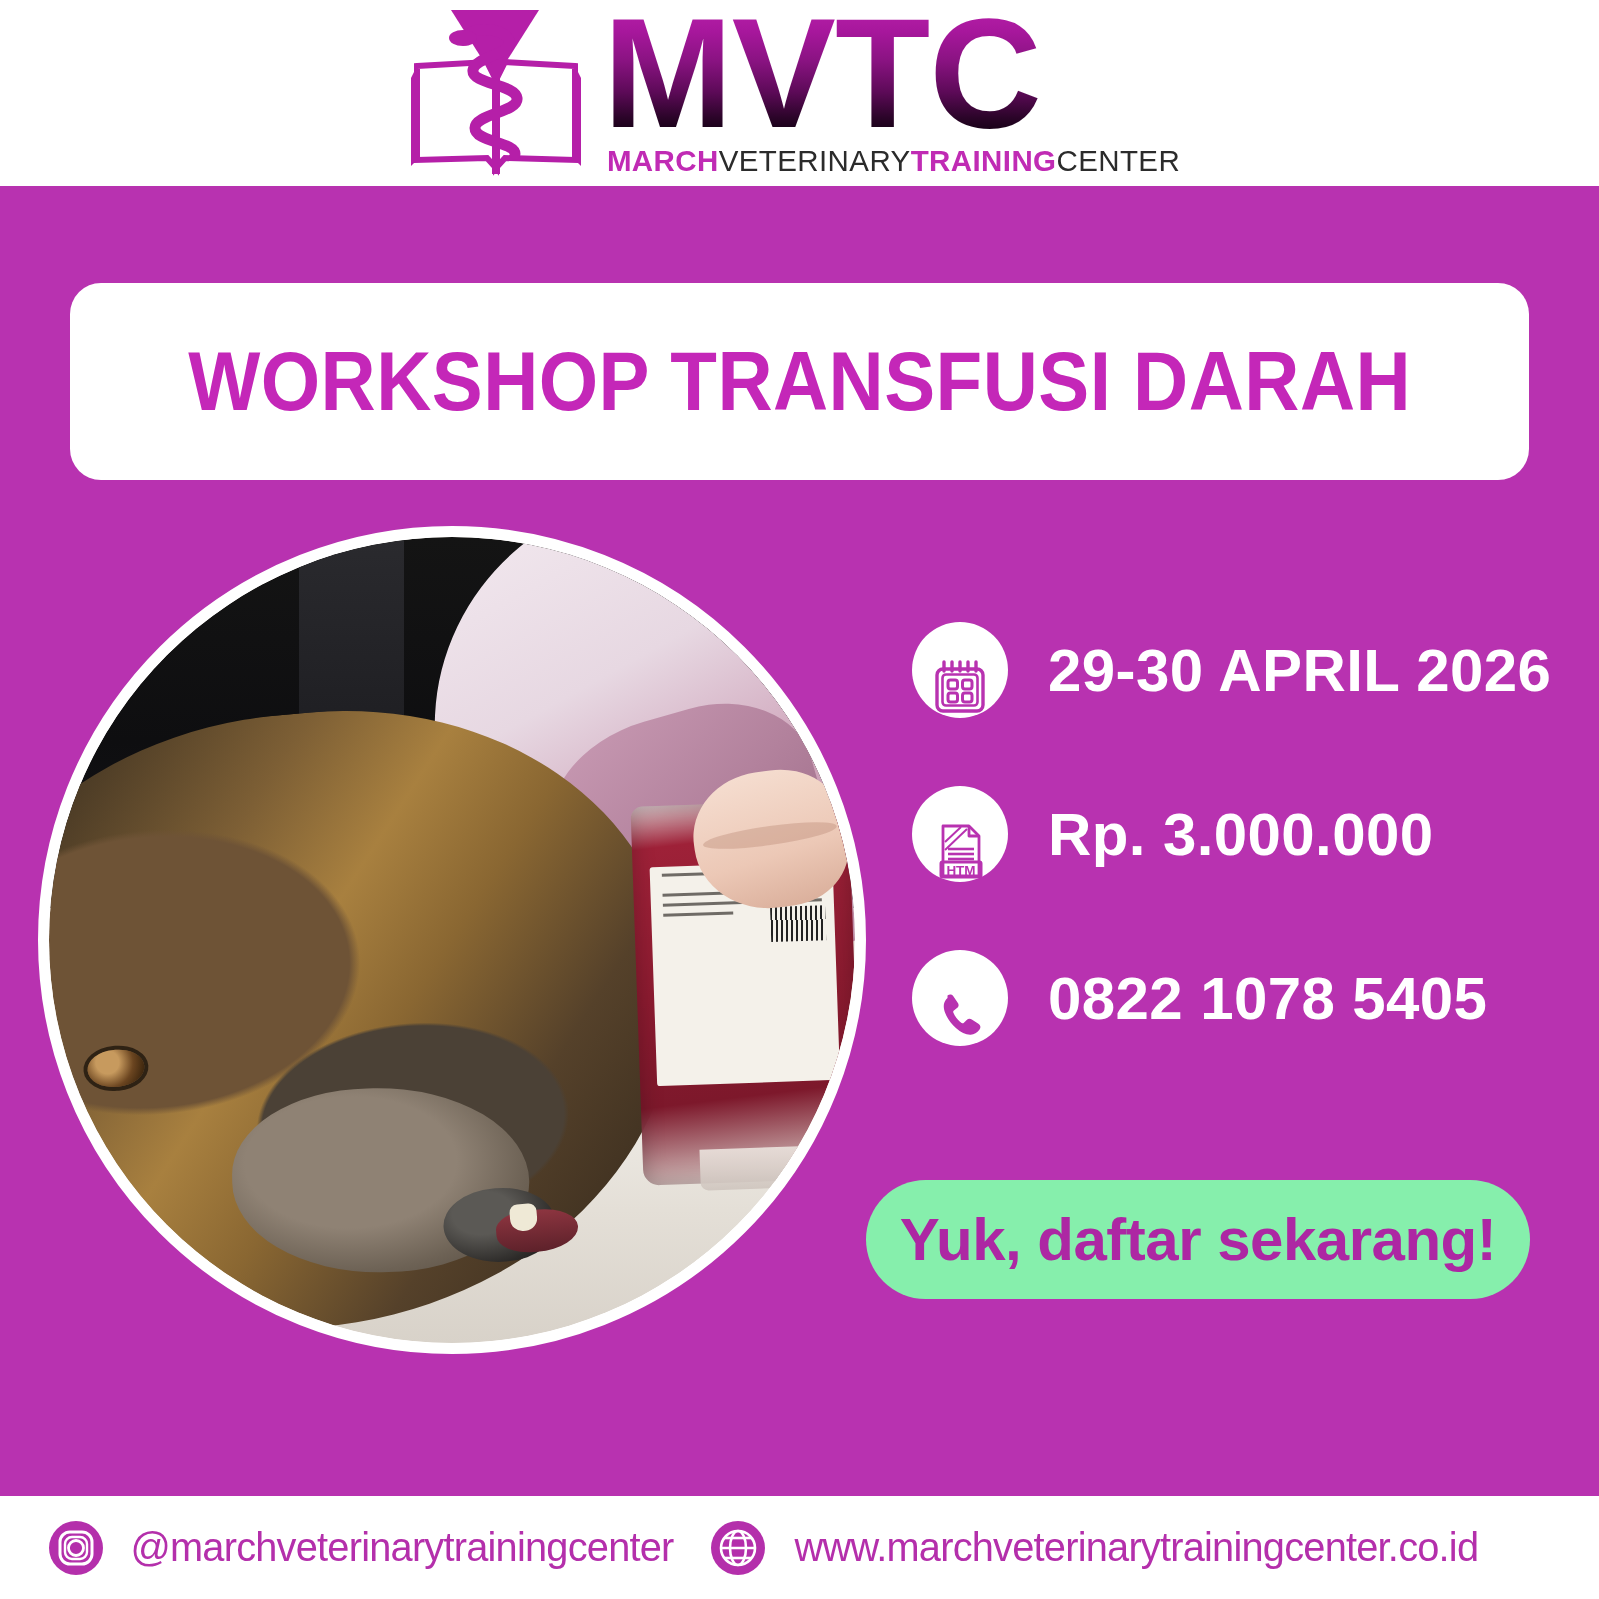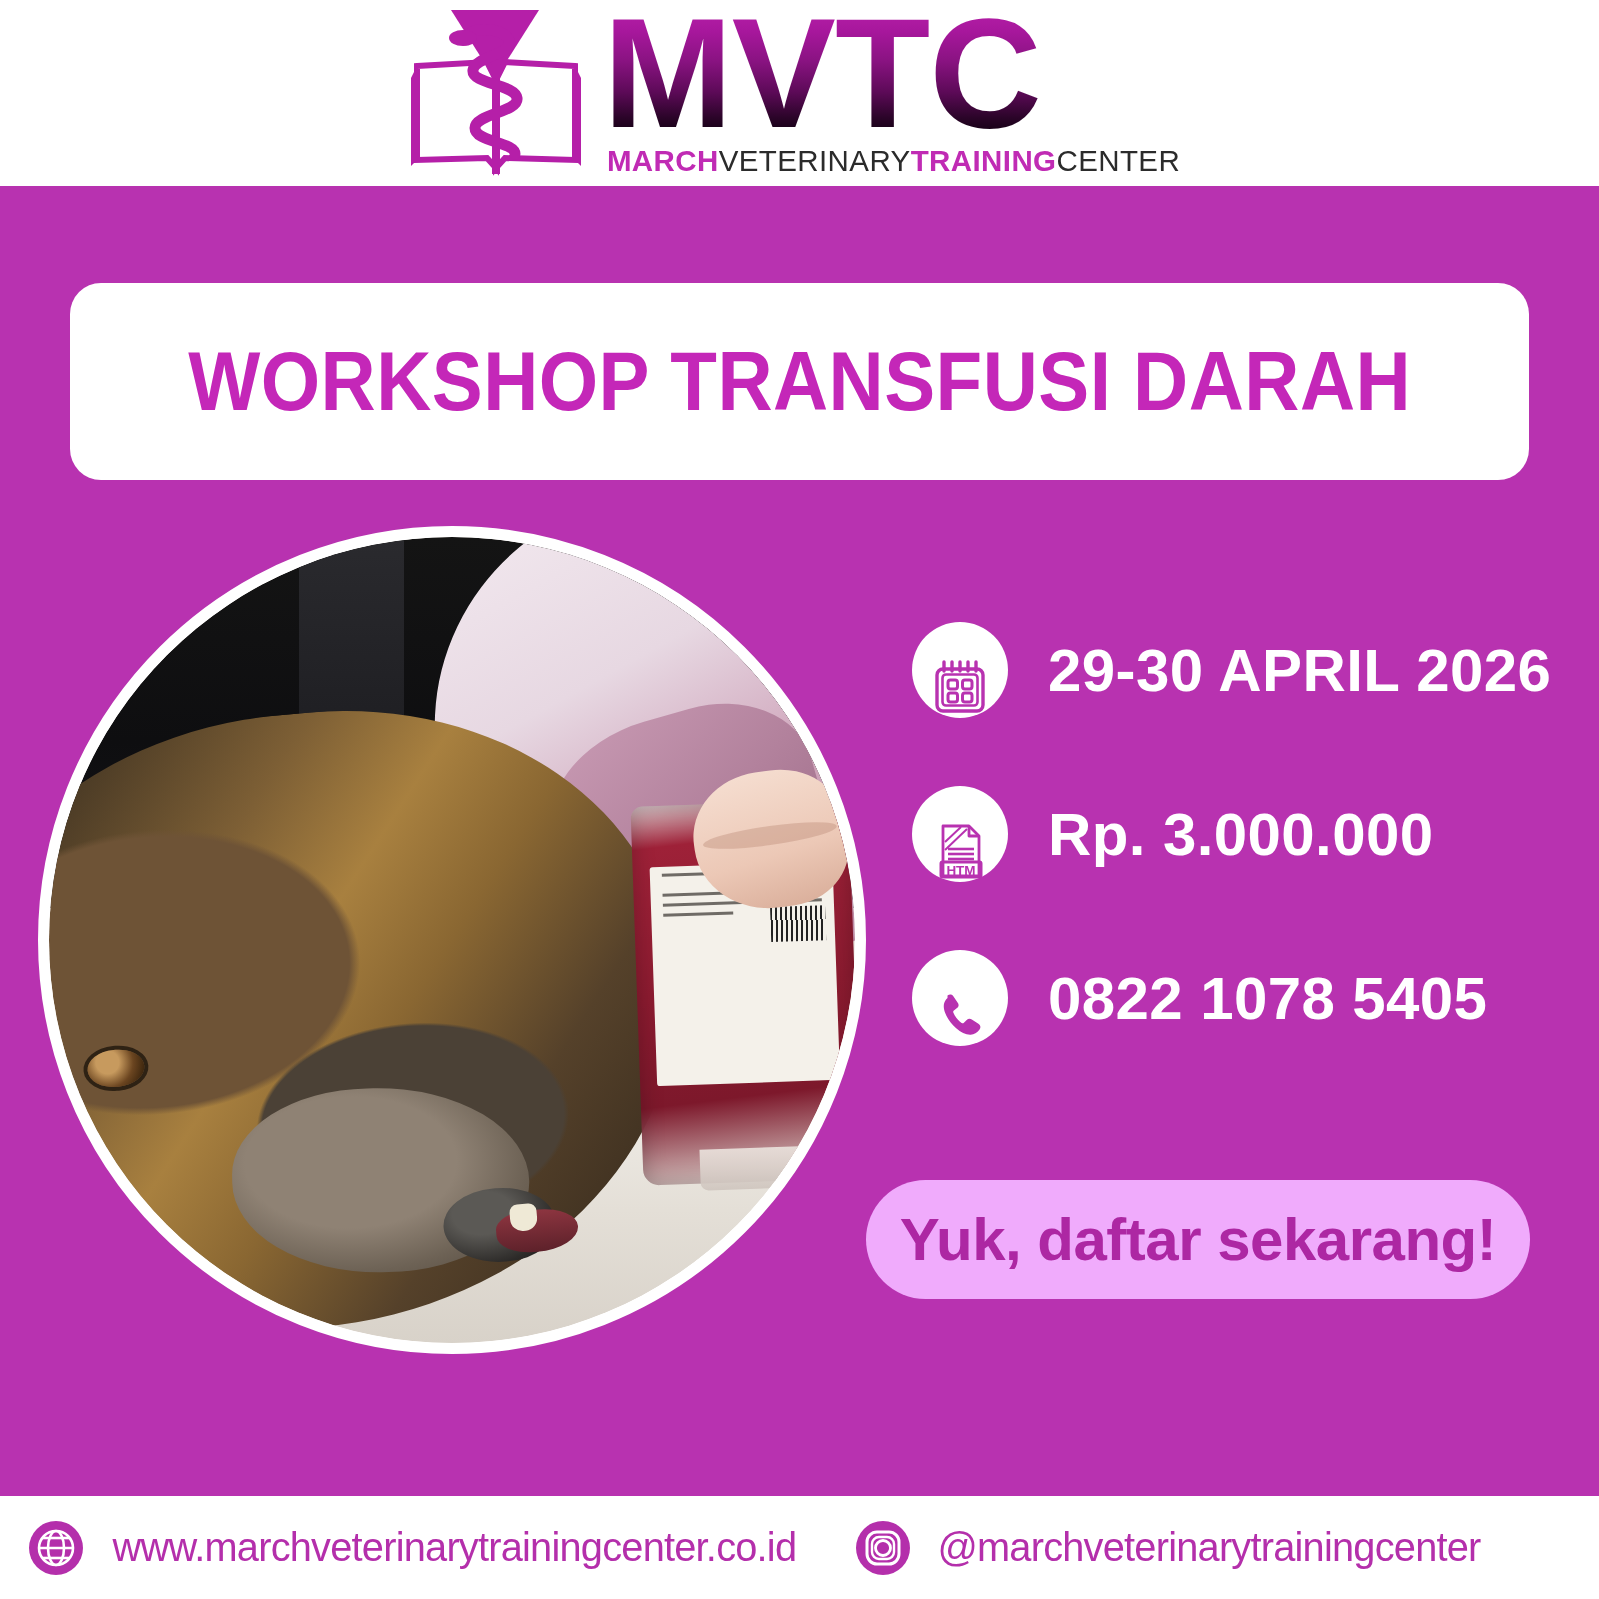--- a/index.html
+++ b/index.html
@@ -300,21 +300,21 @@
     font-family: Liberation Sans, sans-serif;
   }
 
   
   .cta-pill {
     position: absolute;
     left: 866px;
     top: 994px;
     width: 664px;
     height: 119px;
-    background: #f0abfc;
+    background: #86efac;
     border-radius: 60px;
     display: flex;
     align-items: center;
     justify-content: center;
   }
   .cta-text {
     font-size: 60px;
     font-weight: bold;
     color: #ad27a3;
     letter-spacing: -0.5px;
@@ -480,41 +480,41 @@
     </div>
 
     <div class="cta-pill">
       <span class="cta-text">Yuk, daftar sekarang!</span>
     </div>
 
   </div>
 
   <div class="footer-band">
 
+    <div class="footer-item ig">
+      <svg class="footer-icon" viewBox="0 0 60 60">
+        <circle cx="30" cy="30" r="27" fill="#B42FAB"></circle>
+        <g fill="none" stroke="#ffffff">
+          <rect x="14" y="14" width="32" height="32" rx="10" stroke-width="3"></rect>
+          <rect x="19" y="19" width="22" height="22" rx="7" stroke-width="2.4"></rect>
+          <circle cx="30" cy="30" r="7.5" stroke-width="2.8"></circle>
+        </g>
+      </svg>
+      <span class="footer-text">@marchveterinarytrainingcenter</span>
+    </div>
+
     <div class="footer-item web">
       <svg class="footer-icon" viewBox="0 0 60 60">
         <circle cx="30" cy="30" r="27" fill="#B42FAB"></circle>
         <g fill="none" stroke="#ffffff" stroke-width="2.6">
           <circle cx="30" cy="30" r="17"></circle>
           <ellipse cx="30" cy="30" rx="8" ry="17"></ellipse>
           <line x1="13" y1="30" x2="47" y2="30"></line>
           <line x1="16" y1="20" x2="44" y2="20"></line>
           <line x1="16" y1="40" x2="44" y2="40"></line>
         </g>
       </svg>
       <span class="footer-text">www.marchveterinarytrainingcenter.co.id</span>
     </div>
 
-    <div class="footer-item ig">
-      <svg class="footer-icon" viewBox="0 0 60 60">
-        <circle cx="30" cy="30" r="27" fill="#B42FAB"></circle>
-        <g fill="none" stroke="#ffffff">
-          <rect x="14" y="14" width="32" height="32" rx="10" stroke-width="3"></rect>
-          <rect x="19" y="19" width="22" height="22" rx="7" stroke-width="2.4"></rect>
-          <circle cx="30" cy="30" r="7.5" stroke-width="2.8"></circle>
-        </g>
-      </svg>
-      <span class="footer-text">@marchveterinarytrainingcenter</span>
-    </div>
-
   </div>
 
 </div>
 
 </body></html>

